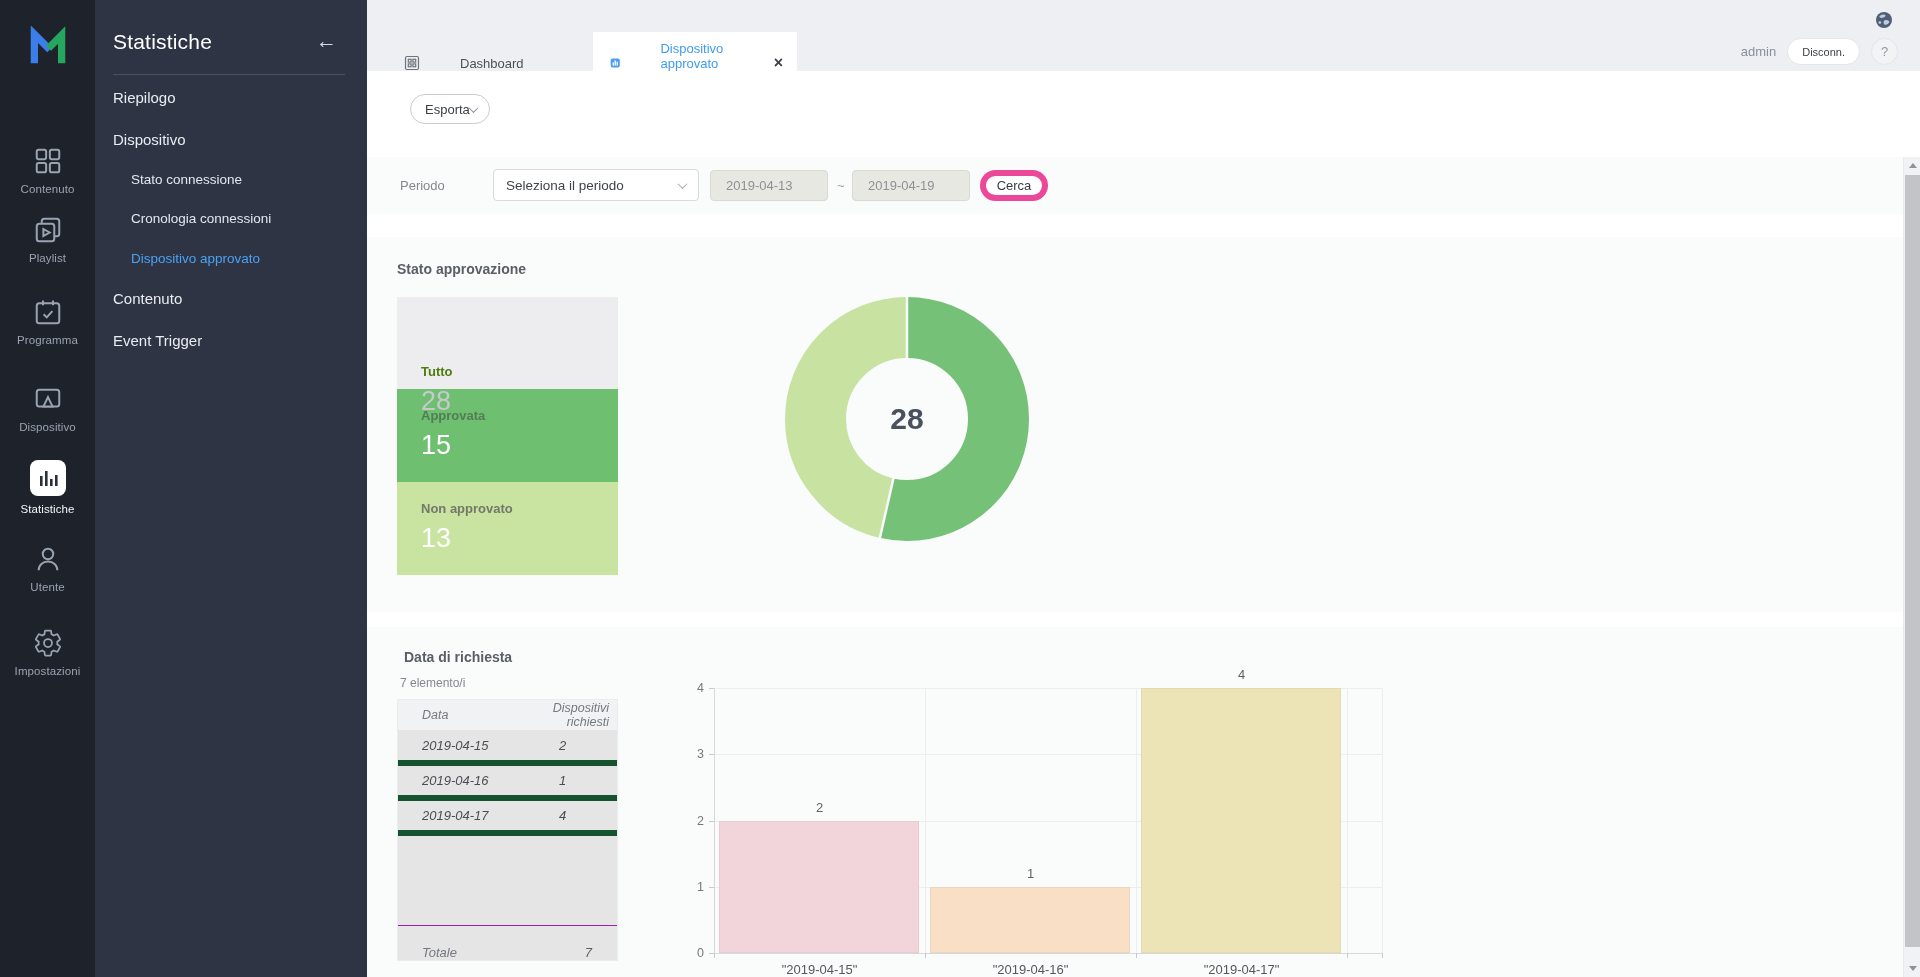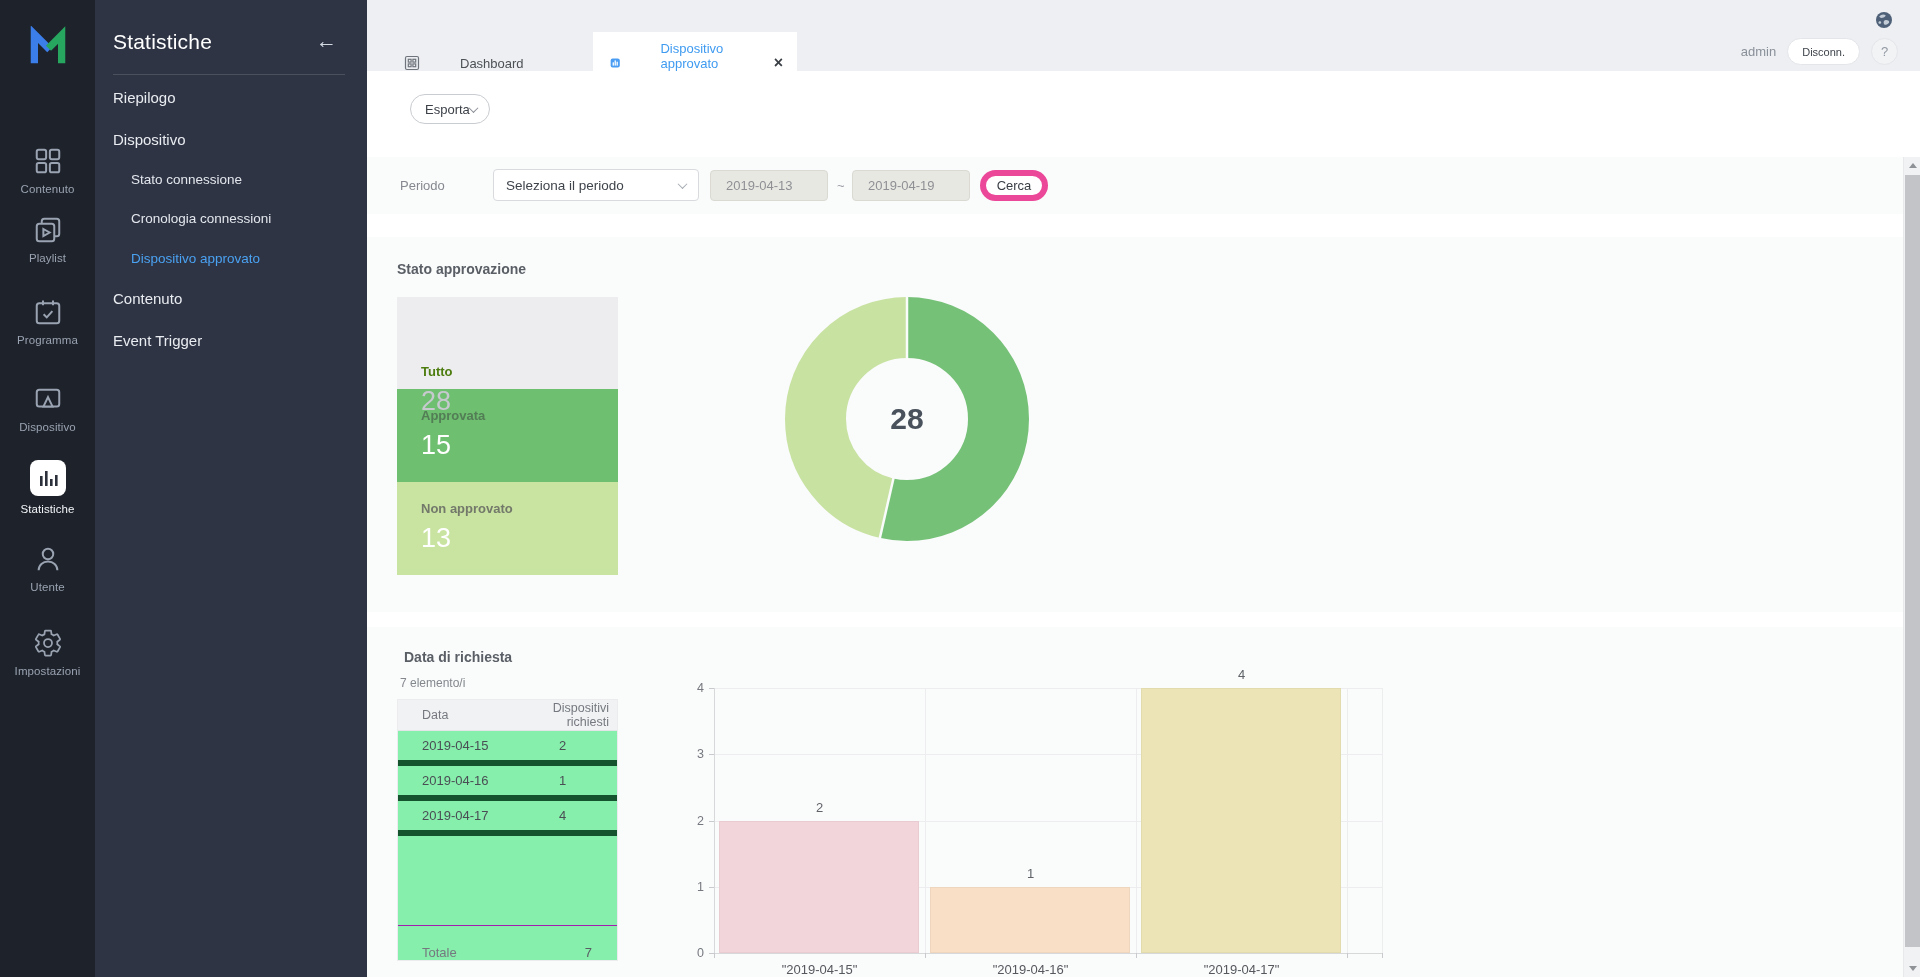--- a/index.html
+++ b/index.html
@@ -94,21 +94,21 @@
   .box-no .sb-val { color:#ffffff; }
 
   
   .donut-wrap { position:absolute; left:417px; top:59px; width:246px; height:246px; }
   .donut-center { position:absolute; left:0; top:0; width:246px; height:246px; display:flex;
     align-items:center; justify-content:center; font-size:30px; font-weight:bold; color:#49525c; }
 
   
   .items-count { position:absolute; left:33px; top:49px; font-size:12px; color:#84888d; }
   .req-table { position:absolute; left:30px; top:72px; width:221px; height:262px; border:1px solid #ececee;
-    background:#86efac; display:flex; flex-direction:column; }
+    background:#e5e5e5; display:flex; flex-direction:column;font-style:italic; }
   .rt-head { height:31px; background:#f1f2f4; display:flex; align-items:center; border-bottom:1px solid #e4e5e7; }
   .rt-head .c1 { padding-left:24px; width:110px; font-size:12.5px; color:#75797f; }
   .rt-head .c2 { flex:1; text-align:right; padding-right:8px; font-size:12.5px; color:#75797f; }
   .rt-row { height:35px; display:flex; align-items:center; border-bottom:6px solid #14532d; }
   .rt-row .c1 { padding-left:24px; width:110px; font-size:13px; color:#4a4e54; }
   .rt-row .c2 { flex:1; text-align:center; font-size:13px; color:#4a4e54; }
   .rt-fill { flex:1; }
   .rt-total { height:35px; display:flex; align-items:flex-end; border-top:1px solid #a21caf; }
   .rt-total .c1 { padding-left:24px; width:110px; font-size:13px; color:#75797f; }
   .rt-total .c2 { flex:1; text-align:right; padding-right:25px; font-size:13px; color:#5a5e64; }

